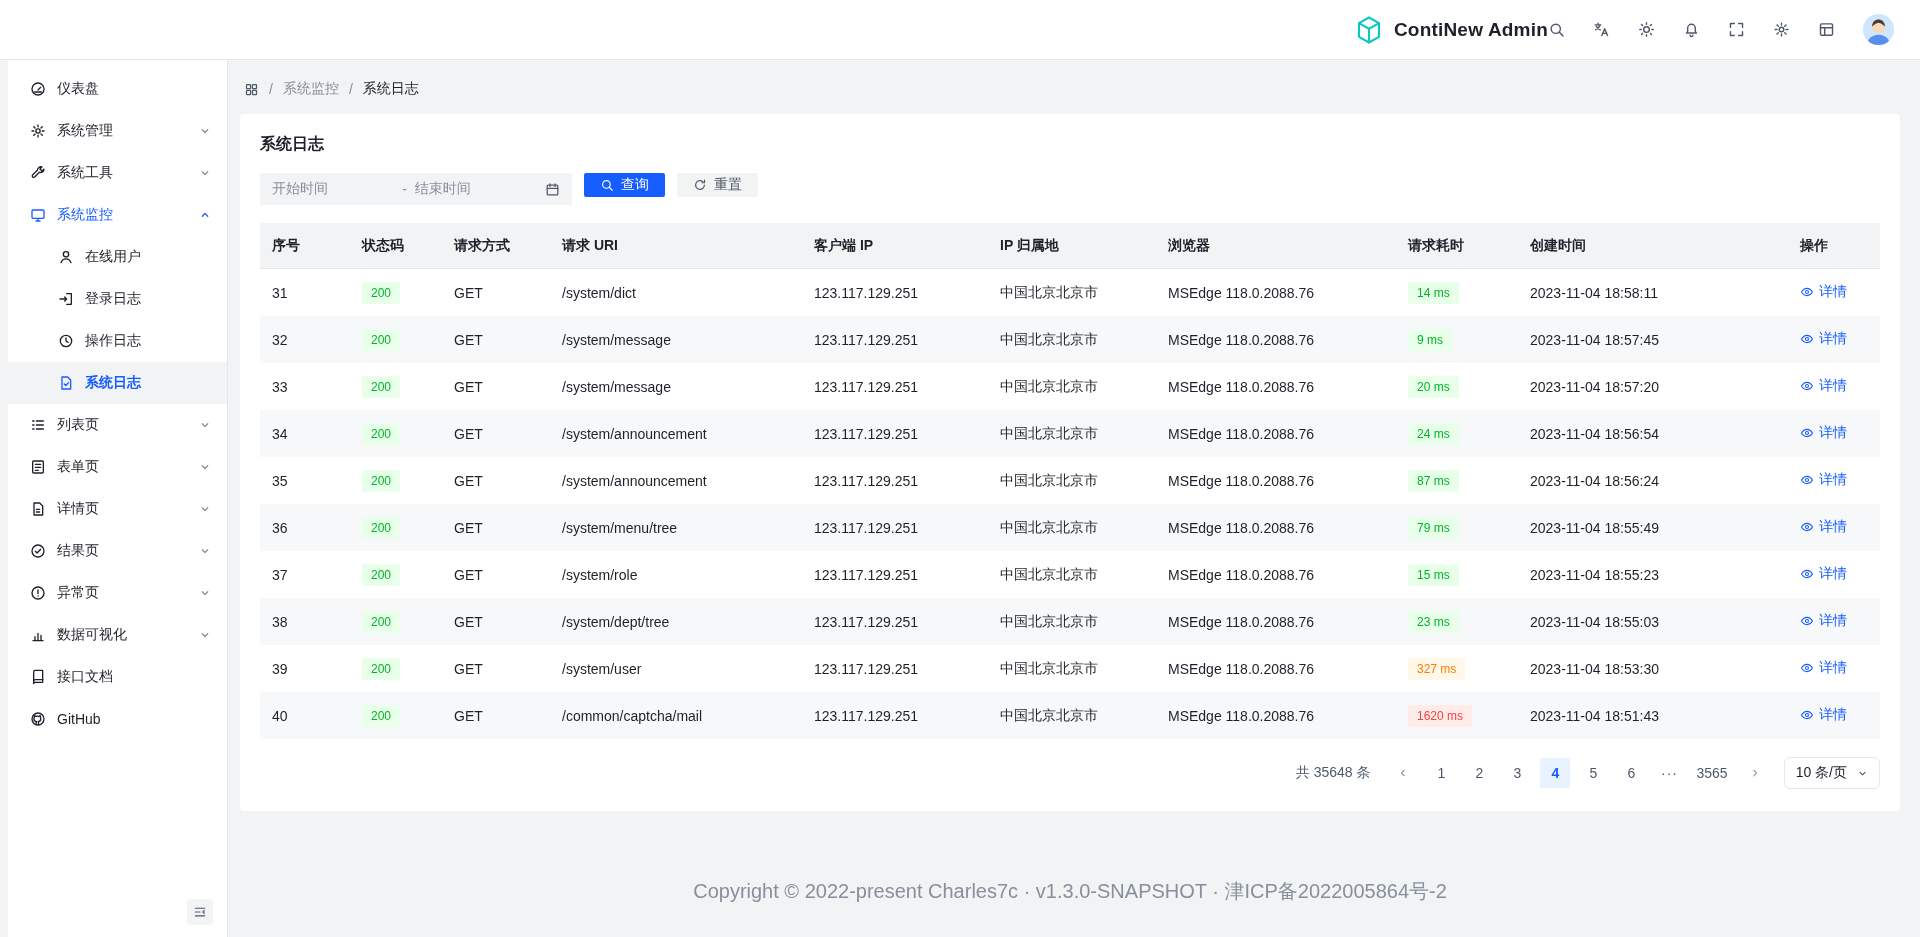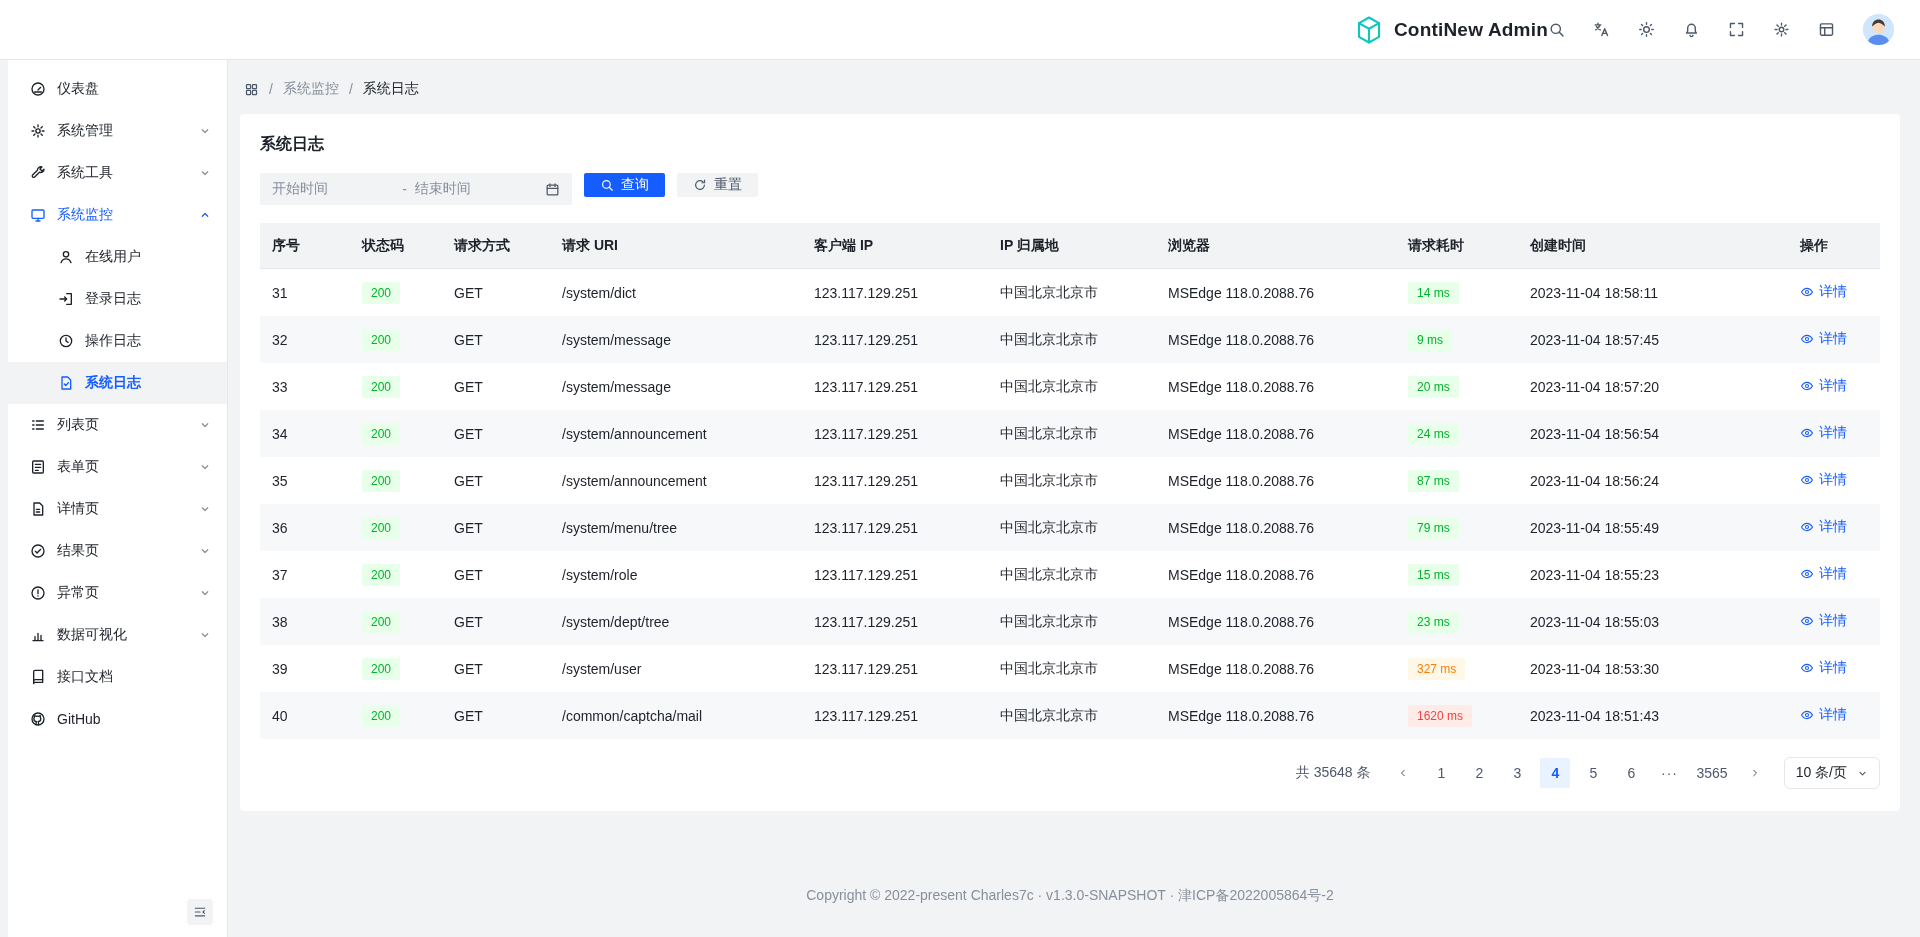--- a/index.html
+++ b/index.html
@@ -98,21 +98,21 @@
   .pages{display:inline-flex;gap:8px}
   .page-item{min-width:30px;height:30px;padding:0 4px;display:inline-flex;align-items:center;justify-content:center;
     border-radius:2px;cursor:pointer;color:var(--text2)}
   .page-item.active{background:var(--active-page-bg);color:var(--accent);font-weight:600}
   .page-item.dots{cursor:default;letter-spacing:1px}
   .page-size{display:flex;align-items:center;gap:10px;height:32px;padding:4px 11px;margin-left:6px;
     border:1px solid var(--border);border-radius:6px;background:#fff;cursor:pointer;color:var(--text1)}
   .page-size .icon{width:11px;height:11px;color:var(--text2)}
   .page-size .icon svg{stroke-width:2.4}
 
-  .footer{margin-top:auto;text-align:center;padding:28px 0 32px;color:var(--text3);font-size:14px}
+  .footer{margin-top:auto;text-align:center;padding:28px 0 32px;color:var(--text3);font-size:20px}
 </style>
 </head>
 <body>
 
 <header class="app-header">
   <div class="logo-area">
     <span class="icon logo">
         <svg viewBox="0 0 24 24">
           <path d="M12 2 20 6.5v11L12 22l-8-4.5v-11z"></path>
           <path d="M4 6.5 12 11l8-4.5M12 11v11"></path>

